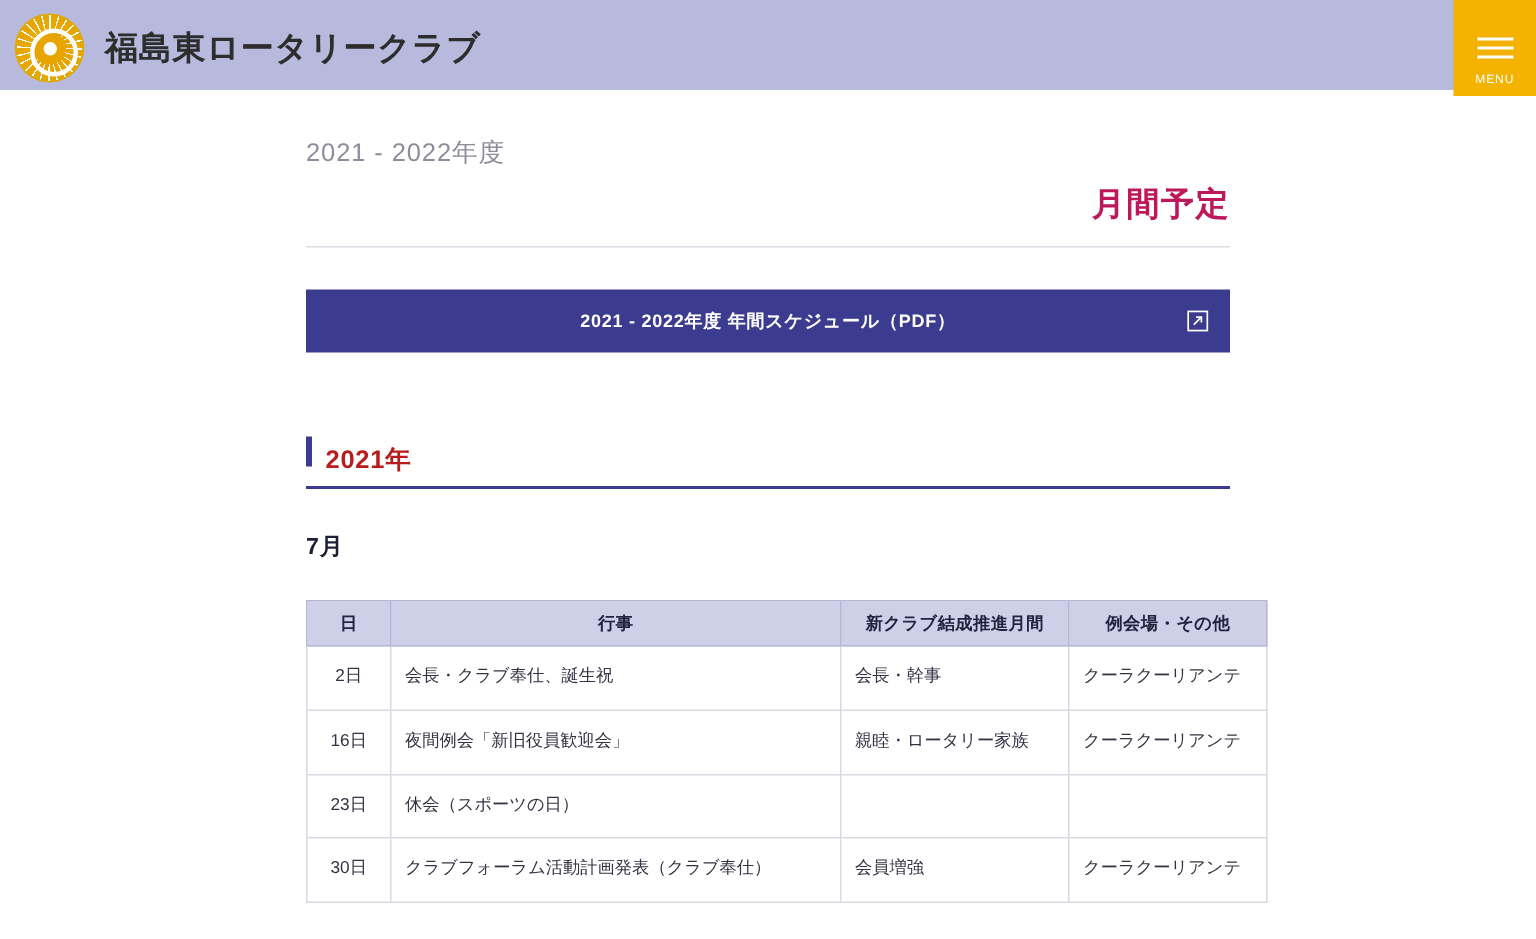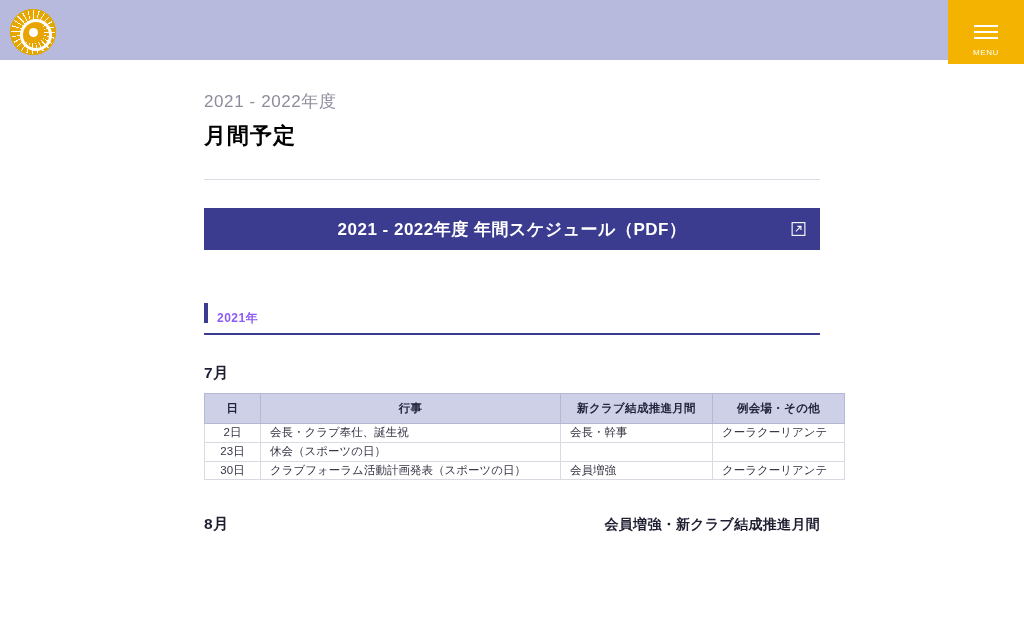--- a/index.html
+++ b/index.html
@@ -78,21 +78,21 @@
   .site-subtitle {
     font-family: "Liberation Serif", "DejaVu Serif", serif;
     font-size: 11.5px;
     color: #3a3a3a;
     letter-spacing: 0.6px;
     margin-top: 2px;
   }
   .menu-button {
     position: absolute;
     right: 0; top: 0;
-    width: 76px; height: 64px;
+    width: 55px; height: 64px;
     background: #f3b300;
     display: flex;
     flex-direction: column;
     align-items: center;
     justify-content: center;
     gap: 4px;
     z-index: 4;
     cursor: pointer;
   }
   .menu-button .bar {
@@ -119,36 +119,37 @@
 
   .eyebrow {
     font-size: 17px;
     color: #8c8c9c;
     letter-spacing: 0.6px;
     margin-bottom: 8px;
   }
   .page-title {
     font-size: 22px;
     font-weight: bold;
-    color: #000000;
+    color: #be185d;
     letter-spacing: 1px;
-    padding-bottom: 28px;
+    padding-bottom: 13px;
     border-bottom: 1px solid #dcdce4;
     margin: 0 0 28px 0;
+    text-align: right;
   }
 
   .pdf-banner {
     height: 42px;
     background: #3b3b8f;
     color: #ffffff;
     display: flex;
     align-items: center;
     justify-content: center;
     position: relative;
-    font-size: 17px;
+    font-size: 12px;
     font-weight: bold;
     letter-spacing: 0.5px;
     cursor: pointer;
     margin-bottom: 48px;
   }
   .pdf-banner .ext-icon {
     position: absolute;
     right: 14px;
     top: 50%;
     transform: translateY(-50%);
@@ -161,33 +162,33 @@
     border-bottom: 2px solid #3b3b8f;
     padding: 0 0 6px 0;
     margin-bottom: 28px;
   }
   .year-head .accent {
     width: 4px; height: 20px;
     background: #3b3b8f;
     margin-right: 9px;
   }
   .year-head .year-text {
-    font-size: 12px;
-    font-weight: bold;
-    color: #8b5cf6;
+    font-size: 17px;
+    font-weight: bold;
+    color: #b91c1c;
     letter-spacing: 0.5px;
     margin-top: 12px;
   }
 
   .month-block { margin-bottom: 34px; }
   .month-head {
     display: flex;
     align-items: baseline;
     justify-content: space-between;
-    margin-bottom: 9px;
+    margin-bottom: 25px;
   }
   .month-name {
     font-size: 15.5px;
     font-weight: bold;
     color: #1f1f33;
     letter-spacing: 0.5px;
   }
   .month-note {
     font-size: 14px;
     font-weight: bold;
@@ -205,21 +206,21 @@
     background: #ced0e8;
     color: #23233d;
     font-weight: bold;
     border: 1px solid #b5b7d4;
     padding: 7px 6px;
     text-align: center;
     letter-spacing: 0.3px;
   }
   table.sched td {
     border: 1px solid #d9d9e2;
-    padding: 0 9px;
+    padding: 12px 9px;
     vertical-align: top;
     line-height: 1.55;
     color: #333344;
   }
   table.sched td.day {
     text-align: center;
     width: 56px;
     white-space: nowrap;
   }
   col.c-day   { width: 56px; }
@@ -230,20 +231,21 @@
 </head>
 <body>
 
 <div class="header">
   <div class="header-band"></div>
   <div class="header-inner">
     <div class="logo-mark">
       <div class="logo-spokes"></div>
     </div>
     <div class="titles">
+      <div class="site-title">福島東ロータリークラブ</div>
     </div>
   </div>
   <div class="menu-button">
     <span class="bar"></span>
     <span class="bar"></span>
     <span class="bar"></span>
     <span class="menu-label">MENU</span>
   </div>
 </div>
 
@@ -291,28 +293,34 @@
               </tr>
             </thead>
             <tbody>
               <tr>
                 <td class="day">2日</td>
                 <td>会長・クラブ奉仕、誕生祝</td>
                 <td>会長・幹事</td>
                 <td>クーラクーリアンテ</td>
               </tr>
               <tr>
+                <td class="day">16日</td>
+                <td>夜間例会「新旧役員歓迎会」</td>
+                <td>親睦・ロータリー家族</td>
+                <td>クーラクーリアンテ</td>
+              </tr>
+              <tr>
                 <td class="day">23日</td>
                 <td>休会（スポーツの日）</td>
                 <td></td>
                 <td></td>
               </tr>
               <tr>
                 <td class="day">30日</td>
-                <td>クラブフォーラム活動計画発表（スポーツの日）</td>
+                <td>クラブフォーラム活動計画発表（クラブ奉仕）</td>
                 <td>会員増強</td>
                 <td>クーラクーリアンテ</td>
               </tr>
             </tbody>
           </table>
         </div>
         <div class="month-block">
           <div class="month-head">
             <span class="month-name">8月</span>
             <span class="month-note">会員増強・新クラブ結成推進月間</span>

